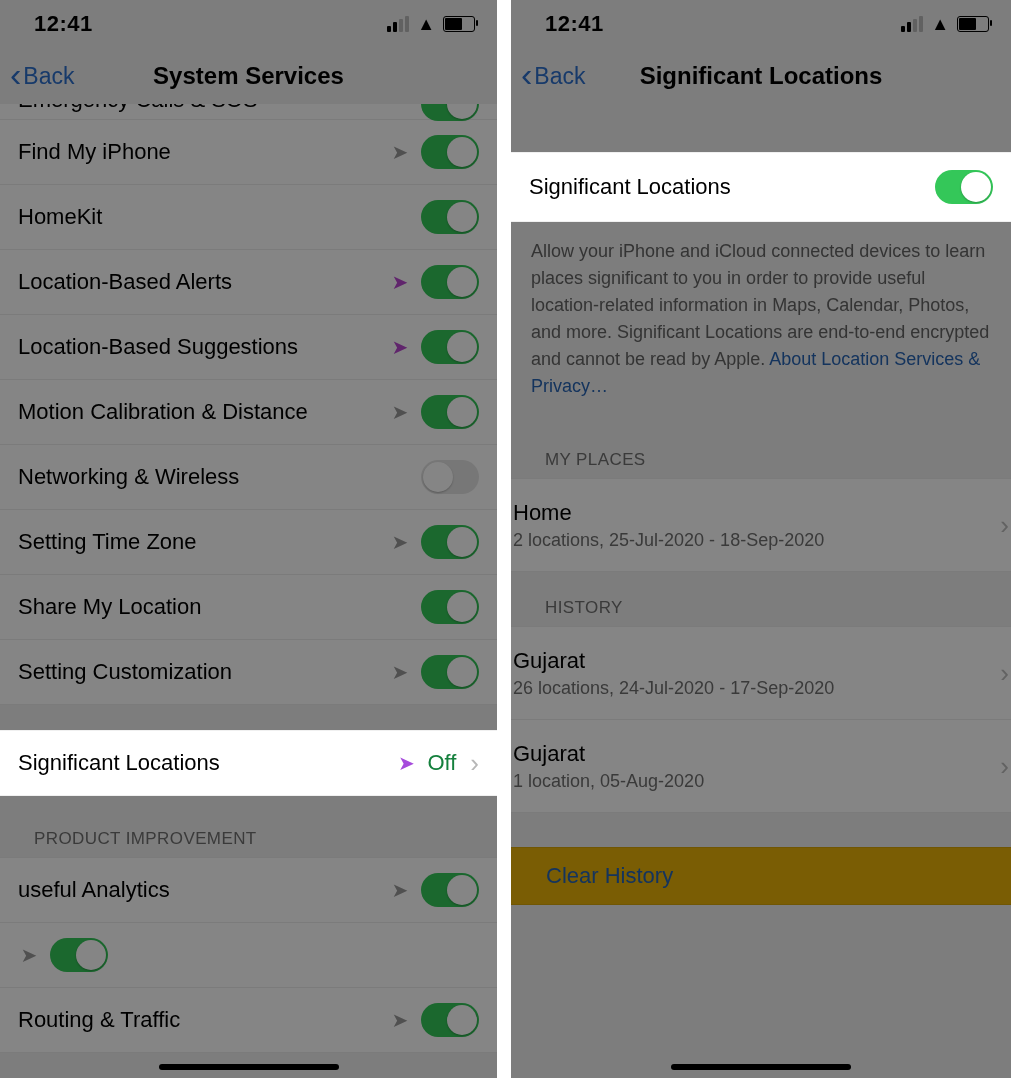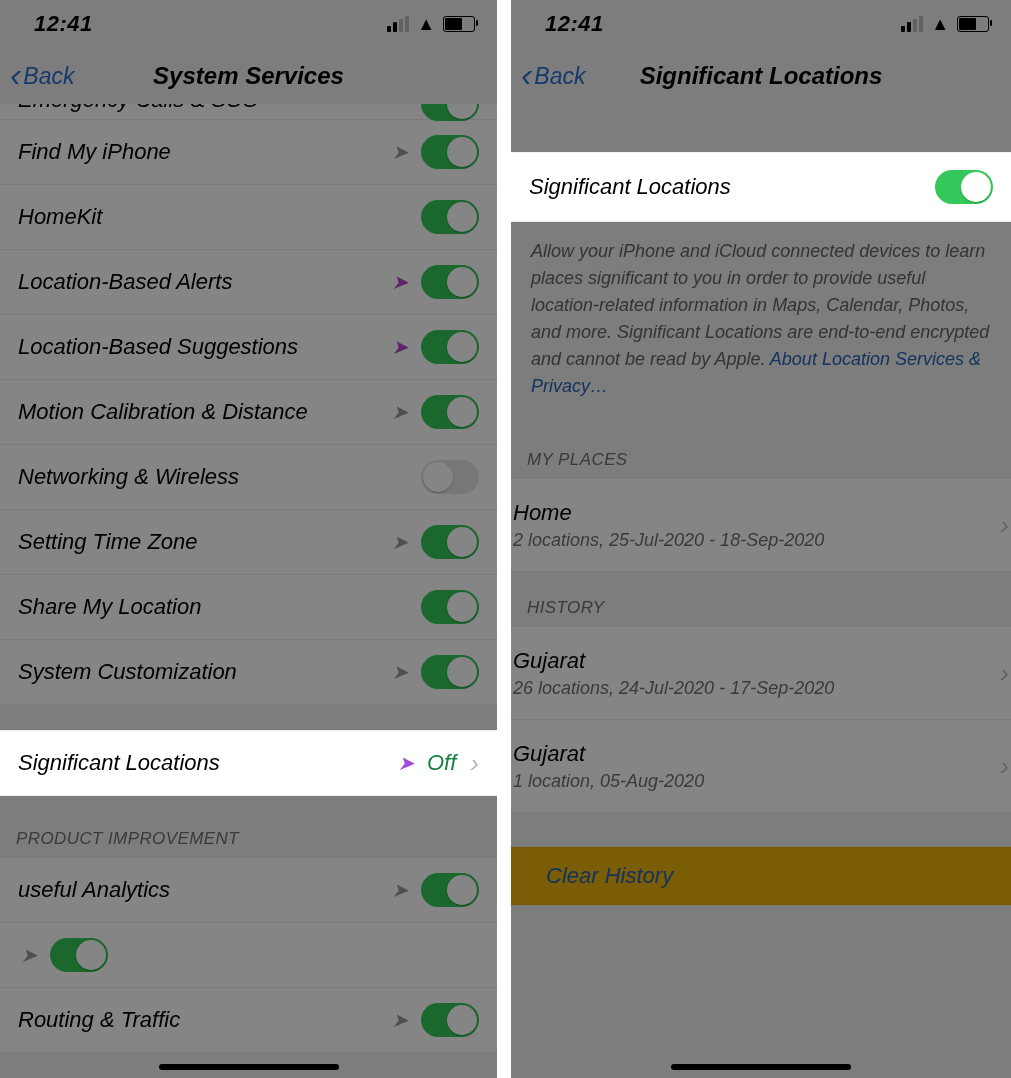--- a/index.html
+++ b/index.html
@@ -9,21 +9,21 @@
     --dim-text:#1a1a1a;
     --light-row:#fff;
     --sep:#9e9e9e44;
     --green:#34c759;
     --blue:#2d6fcc;
     --grey-text:#5e5e5e;
     --link:#2864b3;
   }
   html,body{margin:0;padding:0;font-family:-apple-system,Helvetica,Arial,sans-serif;background:#f2f2f2;}
   .stage{width:1011px;height:1078px;position:relative;overflow:hidden;display:flex;background:#fff;}
-  .phone{position:relative;height:100%;overflow:hidden;flex:1;font-style:italic;}
+  .phone{position:relative;height:100%;overflow:hidden;flex:1;}
   .phone.left{width:497px;flex:0 0 497px;border-right:14px solid #fff;}
   .phone.right{flex:1;}
   .dim-overlay{position:absolute;inset:0;background:rgba(0,0,0,.48);pointer-events:none;z-index:50;}
   
   .statusbar{height:48px;display:flex;align-items:center;justify-content:space-between;padding:0 22px 0 34px;font-size:22px;font-weight:600;background:#efefef;}
   .statusbar .time{letter-spacing:.5px;}
   .status-icons{display:flex;align-items:center;gap:8px;}
   .bars{display:flex;align-items:flex-end;gap:2px;height:16px;}
   .bars span{width:4px;background:#000;border-radius:1px;}
   .bars span:nth-child(1){height:6px;}
@@ -36,21 +36,21 @@
   .battery .fill{position:absolute;left:1px;top:1px;bottom:1px;width:55%;background:#000;border-radius:1px;}
   
   .navbar{height:56px;display:flex;align-items:center;justify-content:center;background:#efefef;border-bottom:1px solid rgba(0,0,0,.08);position:relative;font-size:22px;}
   .navbar .title{font-weight:700;font-size:24px;}
   .navbar .back{position:absolute;left:10px;top:0;bottom:0;display:flex;align-items:center;gap:2px;color:var(--blue);font-size:23px;}
   .chevron-left{font-size:34px;line-height:1;font-weight:300;position:relative;top:-2px;}
   
   .content{position:absolute;top:104px;bottom:0;left:0;right:0;overflow:hidden;background:#efefef;}
   .left .content{top:104px;}
   .scroll{position:absolute;inset:0;}
-  .section-header{padding:26px 16px 8px;font-size:17px;color:#707070;letter-spacing:.4px;}
+  .section-header{padding:26px 34px 8px;font-size:17px;color:#707070;letter-spacing:.4px;}
   .row{display:flex;align-items:center;height:var(--row-h);padding:0 18px;background:#fff;border-bottom:1px solid rgba(0,0,0,.08);font-size:22px;color:#000;gap:10px;}
   .row .label{flex:1;white-space:nowrap;overflow:hidden;text-overflow:ellipsis;}
   .row .loc-ico{width:22px;text-align:center;font-size:20px;}
   .loc-grey{color:#9a9a9a;}
   .loc-purple{color:#a64bdc;filter:hue-rotate(10deg);}
   .loc-outline{color:#a64bdc;}
   .toggle{width:58px;height:34px;border-radius:17px;position:relative;background:#e5e5e5;flex:0 0 auto;}
   .toggle.on{background:var(--green);}
   .toggle .knob{position:absolute;top:2px;width:30px;height:30px;background:#fff;border-radius:50%;box-shadow:0 1px 2px rgba(0,0,0,.25);transition:.15s;}
   .toggle .knob{left:2px;}
@@ -166,21 +166,21 @@
                 <div class="knob"></div>
               </div>
             </div>
             <div class="row">
               <span class="label">Share My Location</span>
               <div class="toggle on">
                 <div class="knob"></div>
               </div>
             </div>
             <div class="row">
-              <span class="label">System Customization</span>
+              <span class="label">Setting Customization</span>
               <span class="loc-ico loc-grey">➤</span>
               <div class="toggle on">
                 <div class="knob"></div>
               </div>
             </div>
           </div>
 
         <div style="height:64px;background:transparent"></div>
         <div class="gap"></div>
         <div class="section-header">PRODUCT IMPROVEMENT</div>

